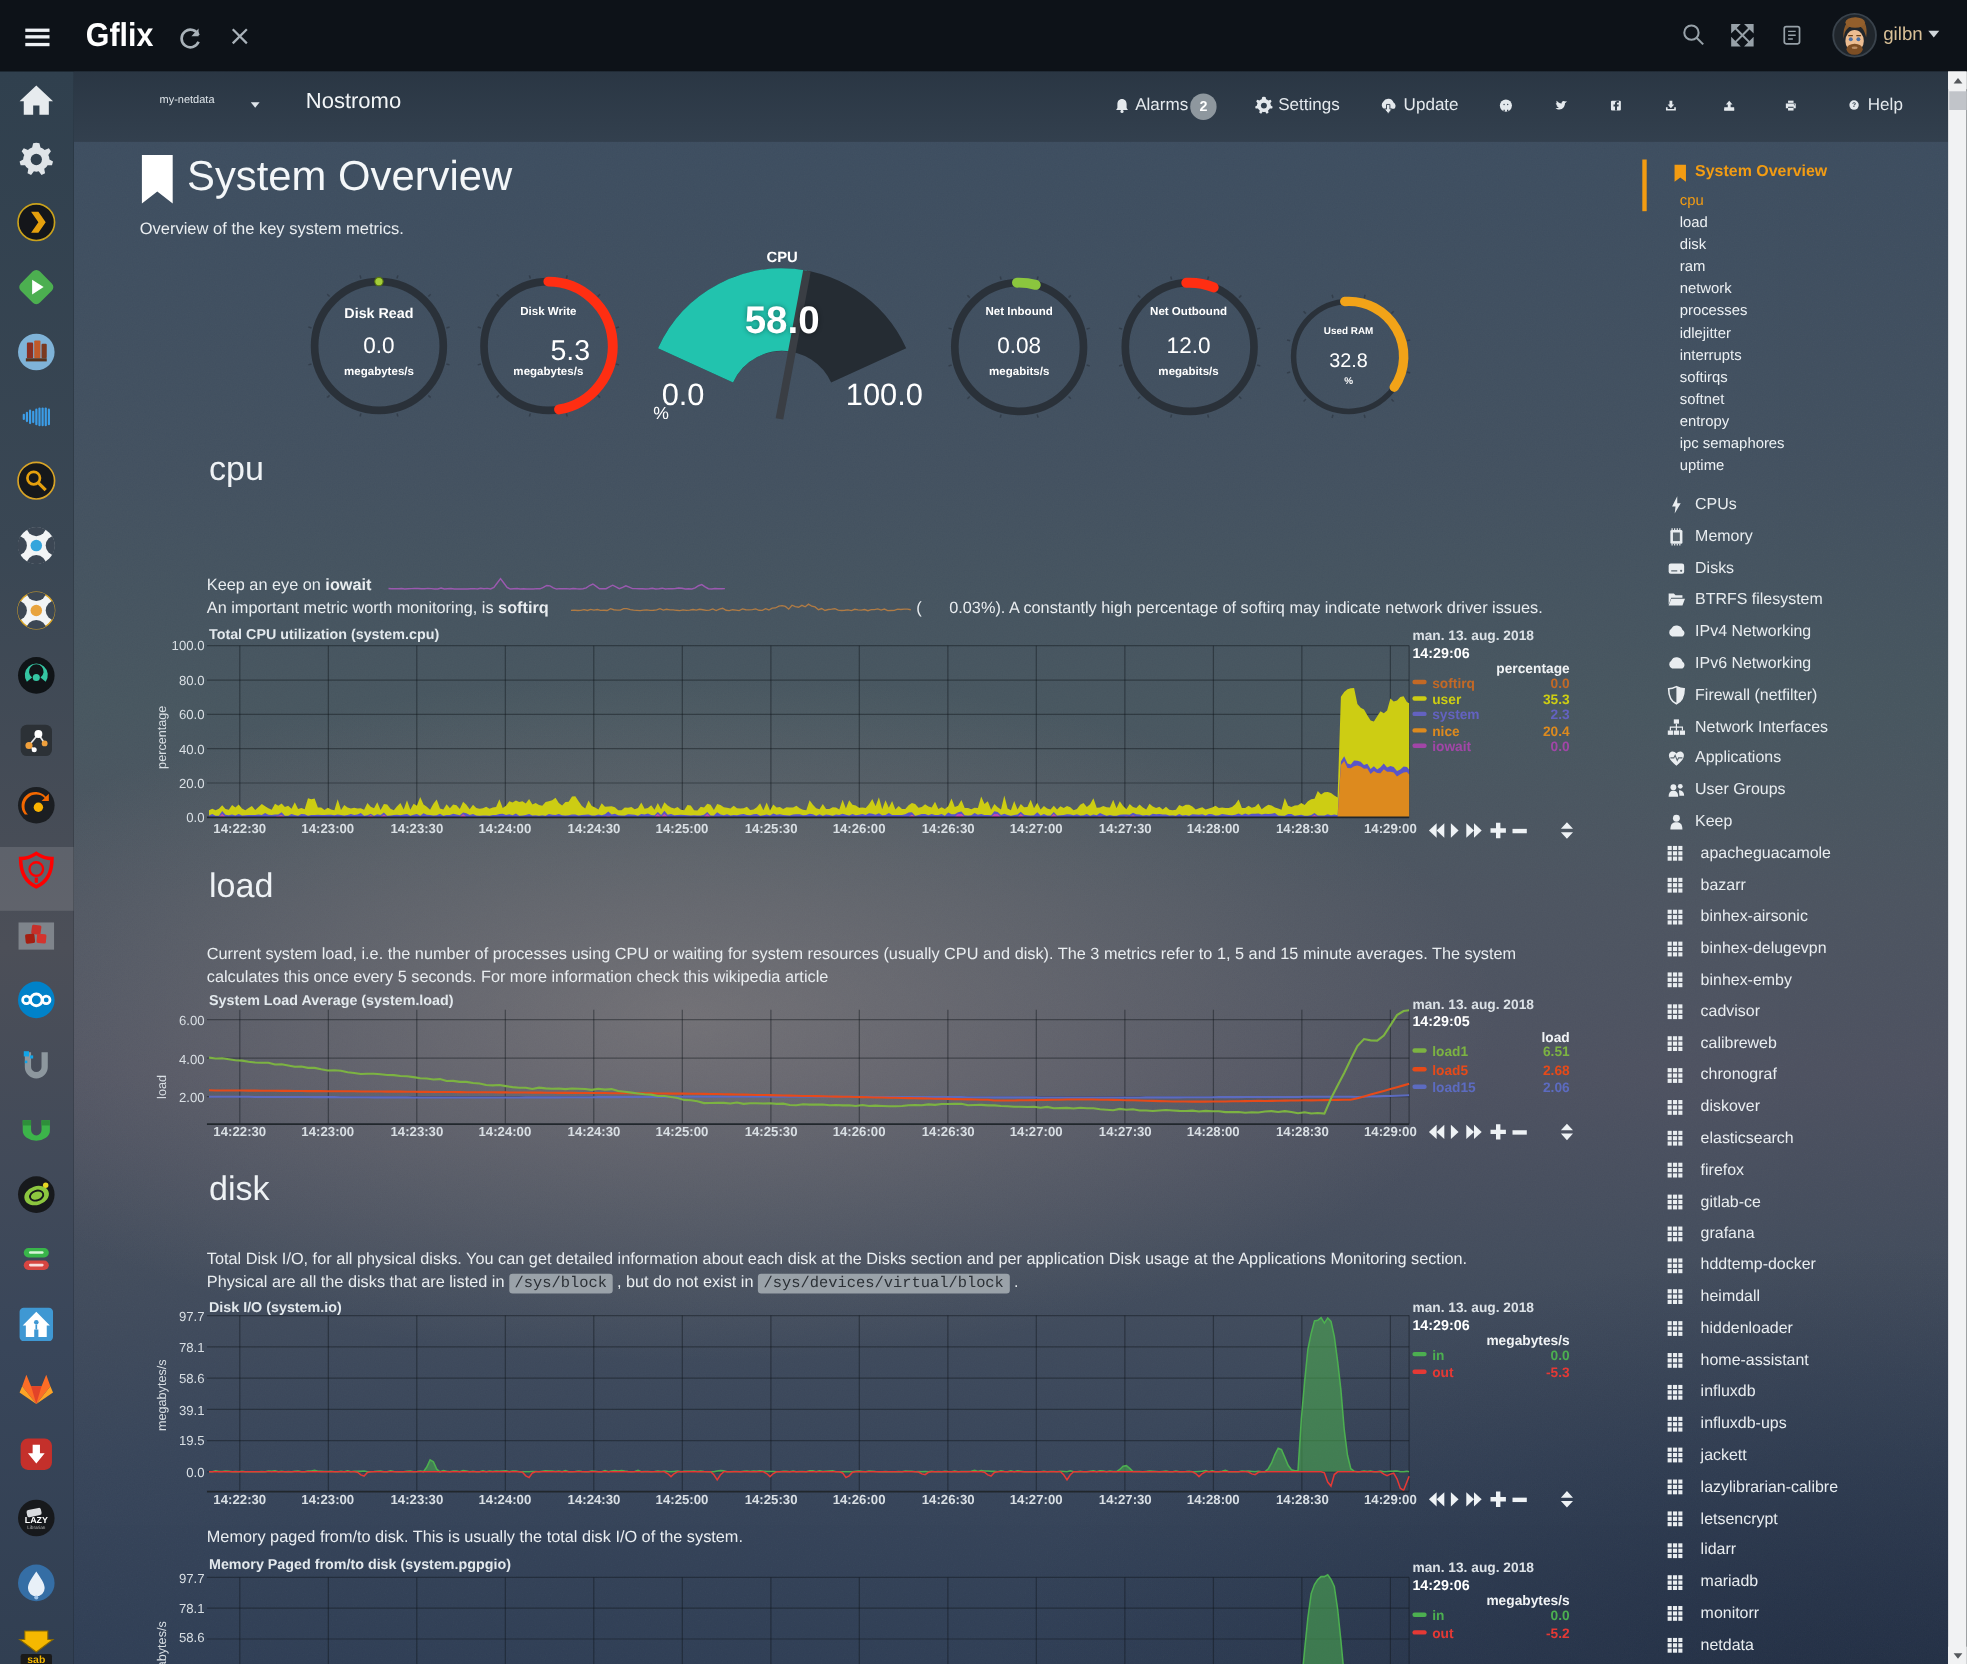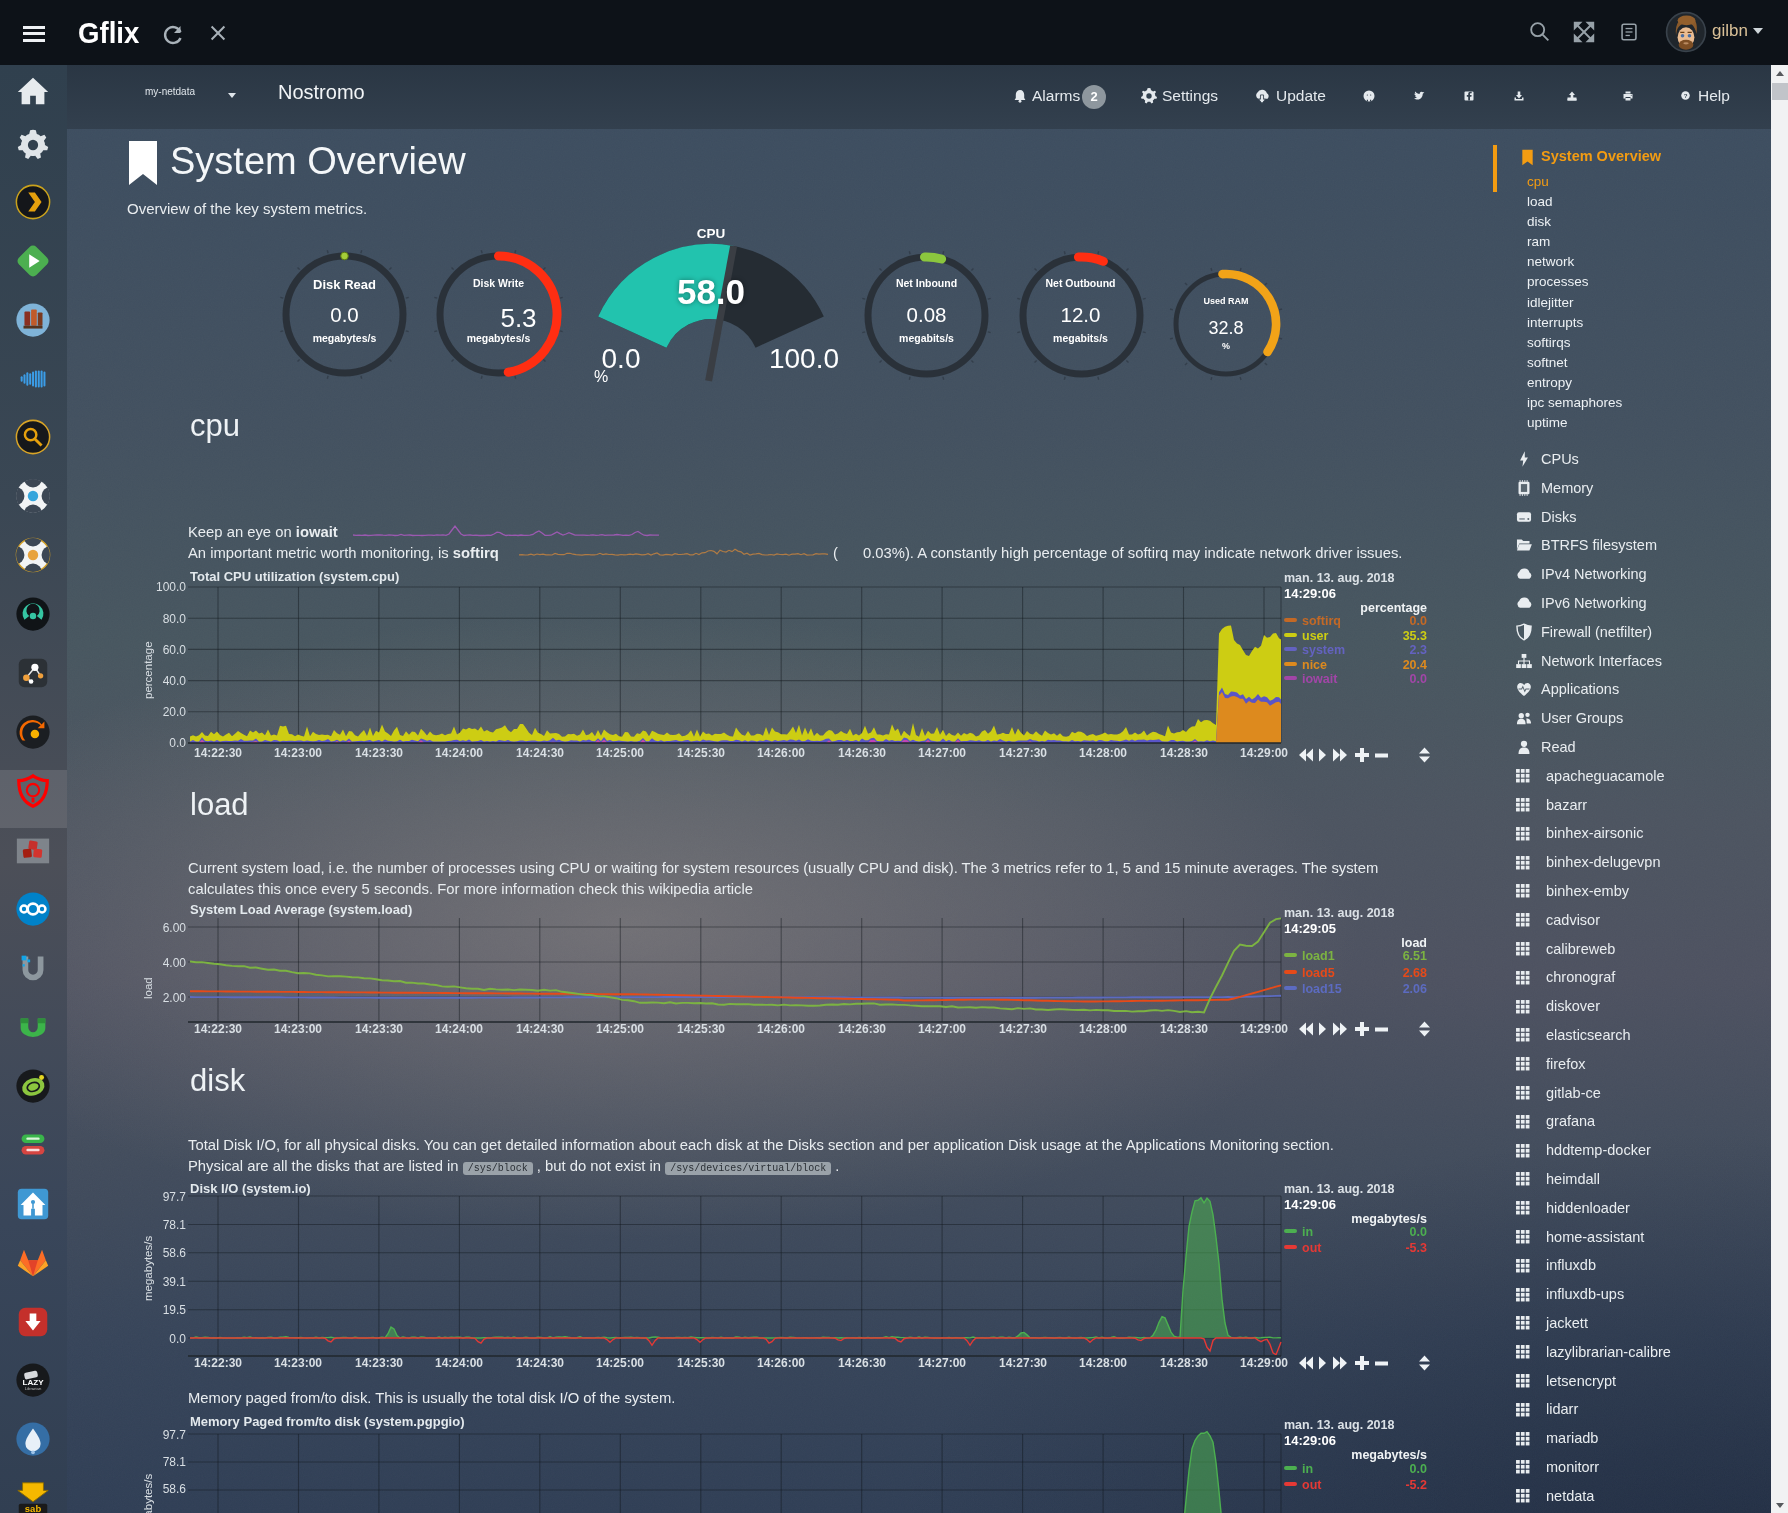--- a/index.html
+++ b/index.html
@@ -21,21 +21,21 @@
 .xlab{position:absolute;width:70px;text-align:center;color:#d9dfe4;font-size:12px;font-weight:bold;}
 .rot{position:absolute;color:#d9dfe4;font-size:11.5px;transform:rotate(-90deg);transform-origin:center;}
 .ldate{position:absolute;width:160px;color:#dbe1e6;font-size:12.5px;font-weight:bold;}
 .ltime{position:absolute;width:160px;color:#fff;font-size:13px;font-weight:bold;}
 .lunit{position:absolute;text-align:right;color:#f0f3f5;font-size:12.5px;font-weight:bold;}
 .lrow{position:absolute;font-size:12.5px;font-weight:bold;}
 .lval{position:absolute;text-align:right;font-size:12.5px;font-weight:bold;}
 .sw{display:inline-block;width:13px;height:4px;border-radius:2px;vertical-align:middle;margin-right:5px;margin-bottom:3px;}
 .mitem{position:absolute;color:#e9edf0;font-size:14.5px;white-space:nowrap;}
 .msub{position:absolute;color:#edf1f4;font-size:13.5px;white-space:nowrap;}
-.code{font-family:"Liberation Mono",monospace;font-size:10px;background:#9aa2a9;color:#2b3036;border-radius:3px;padding:1px 5px;}
+.code{font-family:"Liberation Mono",monospace;font-size:14px;background:#9aa2a9;color:#2b3036;border-radius:3px;padding:1px 5px;}
 </style></head><body>
 <div id="page">
     <div id="main"></div>
     <svg class="abs" style="left:67px;top:65px;opacity:0.55" width="1704" height="1448">
       <filter id="nz">
         <feTurbulence type="fractalNoise" baseFrequency="0.9" numOctaves="2" stitchTiles="stitch"></feTurbulence>
         <feColorMatrix type="matrix" values="0 0 0 0 0.5 0 0 0 0 0.5 0 0 0 0 0.55 0 0 0 0.075 0"></feColorMatrix>
       </filter>
       <rect width="1704" height="1448" filter="url(#nz)"></rect>
     </svg>
@@ -739,21 +739,21 @@
       <circle cx="-3.5" cy="-3" r="3.4" fill="#e9edf0"></circle>
       <path d="M-9,8 C-9,3 -7,1 -3.5,1 C0,1 2,3 2,8 Z" fill="#e9edf0"></path>
       <circle cx="4.5" cy="-4" r="2.8" fill="#e9edf0"></circle>
       <path d="M3,0.5 C6,0.5 9,2 9,7 L3.5,7" fill="#e9edf0"></path>
     </svg>
     <div class="mitem" style="left:1541px;top:710px">User Groups</div>
     <svg style="position:absolute;left:1515px;top:738px" width="18" height="18" viewBox="-11.5 -11.5 23 23">
       <circle cx="0" cy="-4" r="4" fill="#e9edf0"></circle>
       <path d="M-7,9 C-7,2 -4,0.5 0,0.5 C4,0.5 7,2 7,9 Z" fill="#e9edf0"></path>
     </svg>
-    <div class="mitem" style="left:1541px;top:739px">Read</div>
+    <div class="mitem" style="left:1541px;top:739px">Keep</div>
     <svg style="position:absolute;left:1514px;top:767px" width="17" height="17" viewBox="-10.5 -10.5 21 21">
       <rect x="-8" y="-8" width="4.6" height="4.6" fill="#e9edf0"></rect>
       <rect x="-8" y="-2" width="4.6" height="4.6" fill="#e9edf0"></rect>
       <rect x="-8" y="4" width="4.6" height="4.6" fill="#e9edf0"></rect>
       <rect x="-2" y="-8" width="4.6" height="4.6" fill="#e9edf0"></rect>
       <rect x="-2" y="-2" width="4.6" height="4.6" fill="#e9edf0"></rect>
       <rect x="-2" y="4" width="4.6" height="4.6" fill="#e9edf0"></rect>
       <rect x="4" y="-8" width="4.6" height="4.6" fill="#e9edf0"></rect>
       <rect x="4" y="-2" width="4.6" height="4.6" fill="#e9edf0"></rect>
       <rect x="4" y="4" width="4.6" height="4.6" fill="#e9edf0"></rect>

